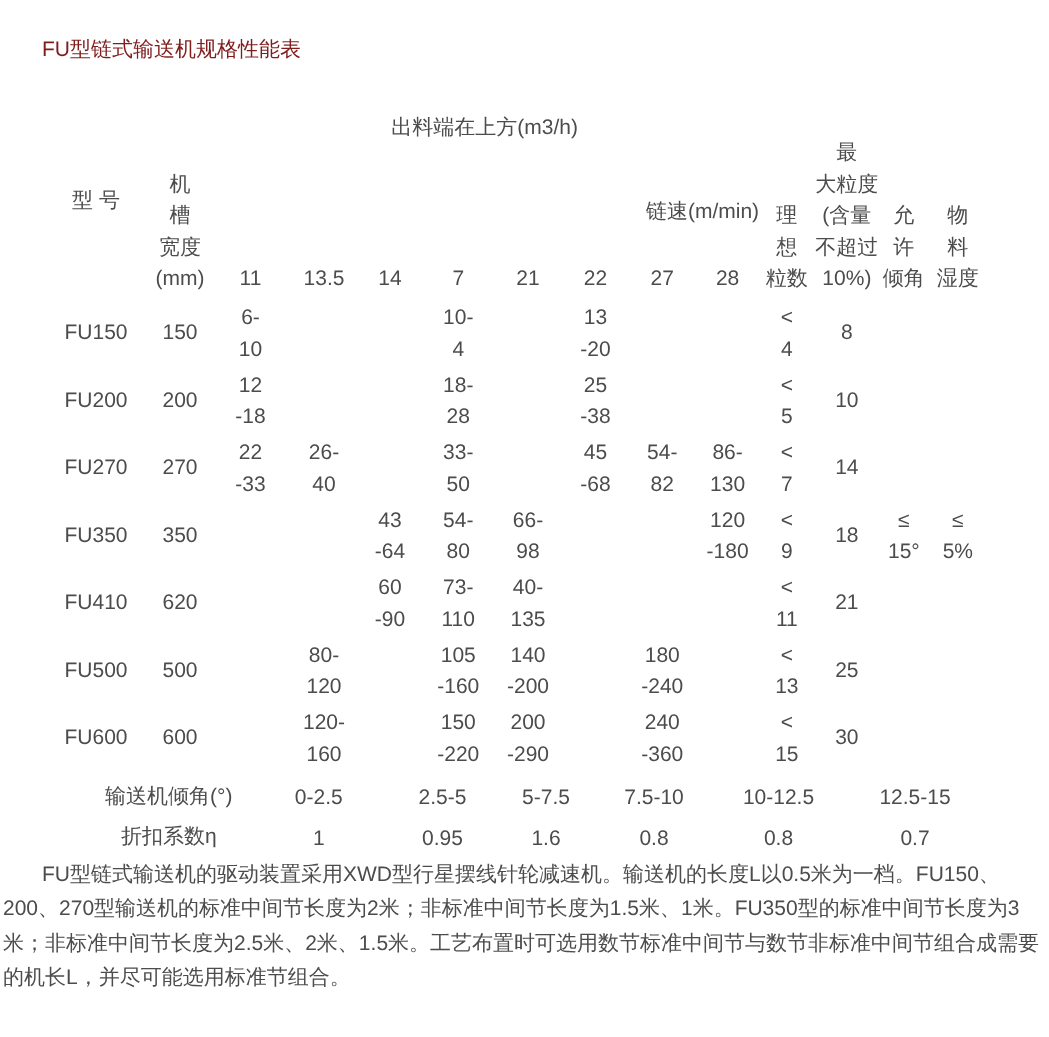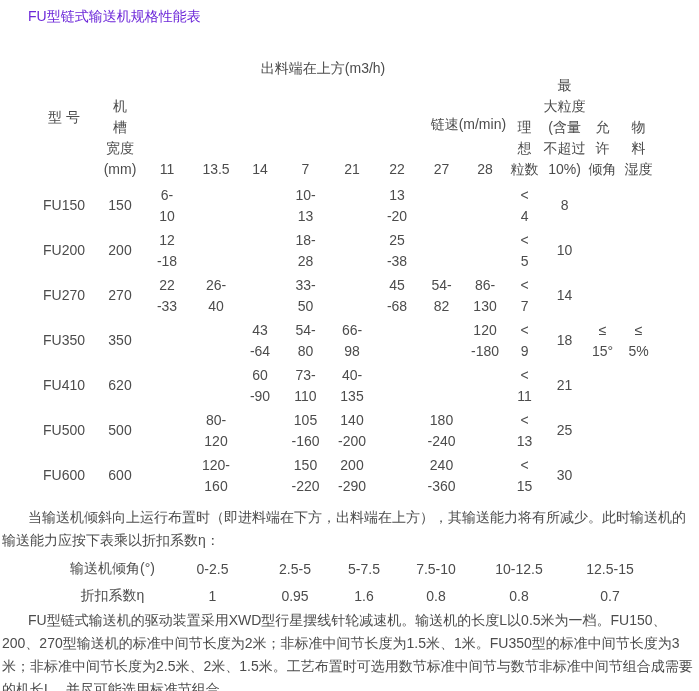--- a/index.html
+++ b/index.html
@@ -3,22 +3,22 @@
 <meta charset="utf-8">
 <style>
   html, body { margin: 0; padding: 0; background: #ffffff; }
   body {
     width: 699px; height: 691px; overflow: hidden;
     font-family: "Liberation Sans", "DejaVu Sans", sans-serif;
     color: #4c4c4c;
   }
   .page { width: 699px; height: 691px; box-sizing: border-box; padding-top: 6px; }
   .title {
-    font-size: 14px; font-weight: normal; color: #6d28d9;
-    margin: 2px 0 4px 0; padding-left: 28px;
+    font-size: 14px; font-weight: normal; color: #7f1d1d;
+    margin: 18px 0 4px 0; padding-left: 28px;
   }
   
   table.spec {
     table-layout: fixed; width: 630px; margin-left: 28px;
     border-collapse: collapse; font-size: 14px; color: #4c4c4c;
   }
   table.spec th, table.spec td {
     font-weight: normal; text-align: center; padding: 0;
     white-space: pre-line; line-height: 21px; vertical-align: middle;
     overflow: hidden;
@@ -111,21 +111,21 @@
     </thead>
     <tbody>
         <tr>
           <td>FU150</td>
           <td>150</td>
           <td>6-
 10</td>
           <td></td>
           <td></td>
           <td>10-
-13</td>
+4</td>
           <td></td>
           <td>13
 -20</td>
           <td></td>
           <td></td>
           <td>&lt;
 4</td>
           <td>8</td>
           <td rowspan="7">≤
 15°</td>
@@ -242,21 +242,20 @@
           <td>240
 -360</td>
           <td></td>
           <td>&lt;
 15</td>
           <td>30</td>
         </tr>
       </tbody>
   </table>
 
-  <p class="note indent first-note">当输送机倾斜向上运行布置时（即进料端在下方，出料端在上方），其输送能力将有所减少。此时输送机的输送能力应按下表乘以折扣系数η：</p>
 
   <table class="disc">
     <colgroup>
       <col style="width:105px">
         <col style="width:95px">
         <col style="width:70px">
         <col style="width:68px">
       <col style="width:76px">
         <col style="width:90px">
         <col style="width:92px">

